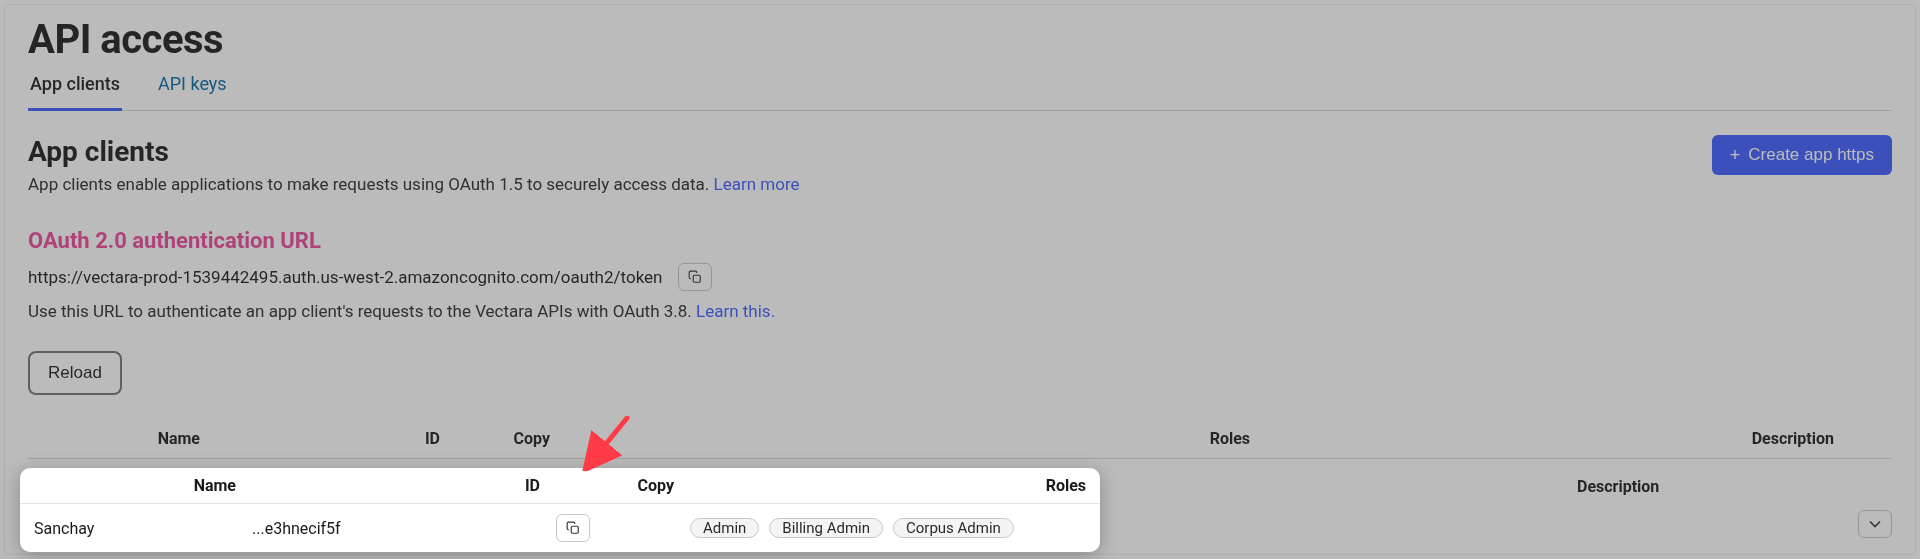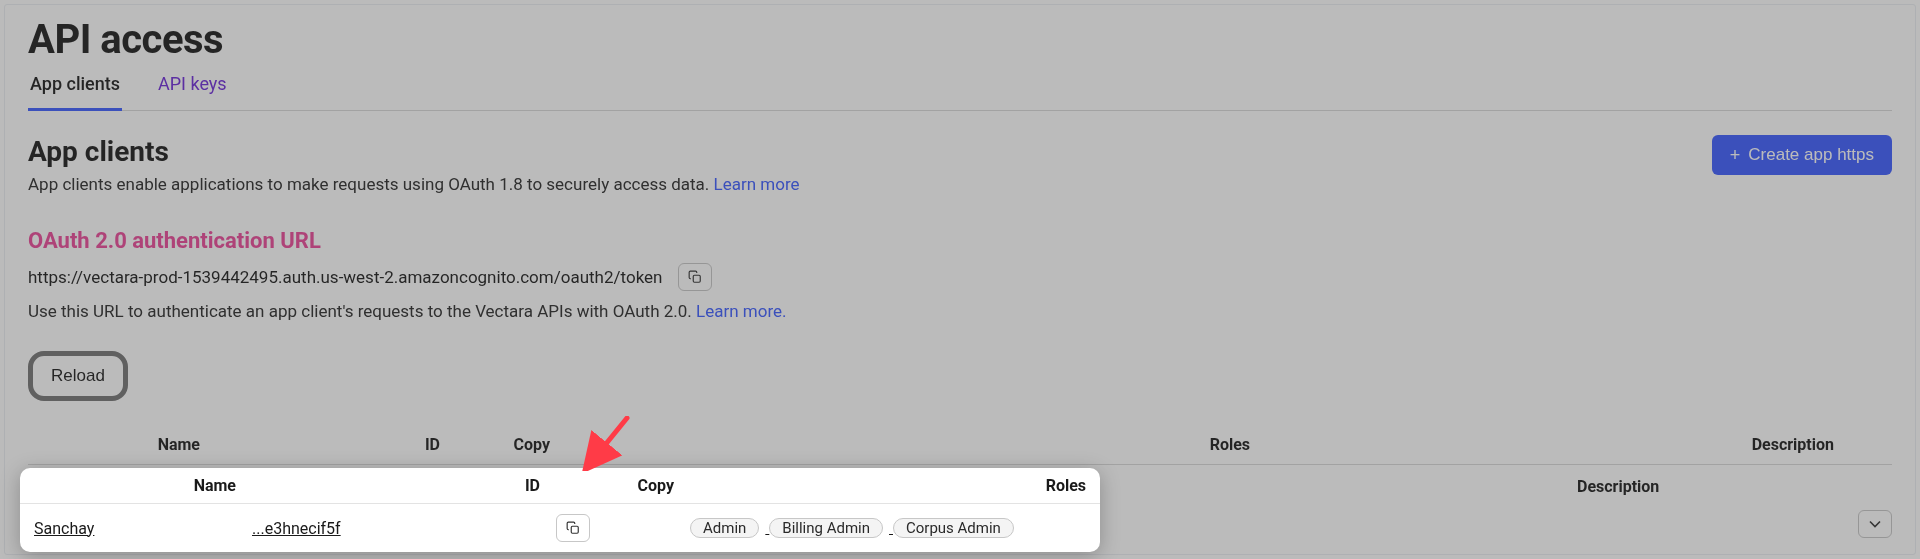--- a/index.html
+++ b/index.html
@@ -33,21 +33,21 @@
   .tabs {
     display: flex;
     border-bottom: 1px solid #d9d9d9;
     gap: 34px;
     padding-left: 0;
   }
   .tab {
     font-size: 18px;
     padding: 8px 2px 14px 2px;
     cursor: pointer;
-    color: #6d28d9;
+    color: #0369a1;
     border-bottom: 3px solid transparent;
     margin-bottom: -1px;
   }
   .tab.active {
     color: #1a1a1a;
     border-bottom-color: #3b5bff;
     font-weight: 500;
   }
   .section-head {
     display: flex;
@@ -112,43 +112,42 @@
     cursor: pointer;
   }
   .copy-icon-svg { width: 14px; height: 14px; }
   .helper-text {
     font-size: 17px;
     color: #2a2a2a;
     margin-bottom: 30px;
   }
   .btn-secondary {
     background: #fff;
-    border: 5px solid #737373;
-    border-radius: 16px;
+    border: 2px solid #737373;
+    border-radius: 8px;
     padding: 10px 18px;
     font-size: 17px;
     cursor: pointer;
     color: #1a1a1a;
   }
 
   
   .table-wrap { margin-top: 24px; }
   table { width: 100%; border-collapse: collapse; }
   thead th {
     text-align: right;
     font-size: 16px;
     font-weight: 700;
     padding: 10px 8px;
     border-bottom: 1px solid #d9d9d9;
   }
   tbody td {
     font-size: 16px;
     padding: 10px 8px;
     vertical-align: middle;
-    text-decoration: underline;
   }
   .col-name { width: 180px; padding-left: 6px;}
   .col-id { width: 240px; }
   .col-copy { width: 110px; }
   .col-roles { width: 700px; }
   .col-desc { width: auto; }
   .col-actions { width: 50px; text-align: right; padding-right: 6px;}
 
   .role-pill {
     display: inline-block;
@@ -236,41 +235,41 @@
 
   <div class="tabs">
     <div class="tab active">App clients</div>
     <div class="tab">API keys</div>
   </div>
 
   <div class="section-head">
     <div>
       <div class="section-title">App clients</div>
       <div class="section-desc">
-        <span>App clients enable applications to make requests using OAuth 1.8 to securely access data. </span><a class="link">Learn more</a>
+        <span>App clients enable applications to make requests using OAuth 1.5 to securely access data. </span><a class="link">Learn more</a>
       </div>
     </div>
     <button class="btn-primary">
       <span class="plus">+</span>
       <span>Create app https</span>
     </button>
   </div>
 
   <div class="sub-heading">OAuth 2.0 authentication URL</div>
   <div class="url-row">
     <span class="url-text">https://vectara-prod-1539442495.auth.us-west-2.amazoncognito.com/oauth2/token</span>
     <button class="icon-btn">
       <svg class="copy-icon-svg" viewBox="0 0 24 24" fill="none" stroke="#333" stroke-width="2">
         <rect x="9" y="9" width="12" height="12" rx="2"></rect>
         <path d="M5 15H4a2 2 0 0 1-2-2V4a2 2 0 0 1 2-2h9a2 2 0 0 1 2 2v1"></path>
       </svg>
     </button>
   </div>
   <div class="helper-text">
-    <span>Use this URL to authenticate an app client's requests to the Vectara APIs with OAuth 2.0. </span><a class="link">Learn more.</a>
+    <span>Use this URL to authenticate an app client's requests to the Vectara APIs with OAuth 3.8. </span><a class="link">Learn this.</a>
   </div>
 
   <button class="btn-secondary">Reload</button>
 
   <div class="table-wrap">
     <table>
       <thead>
         <tr>
           <th class="col-name">Name</th>
           <th class="col-id">ID</th>

